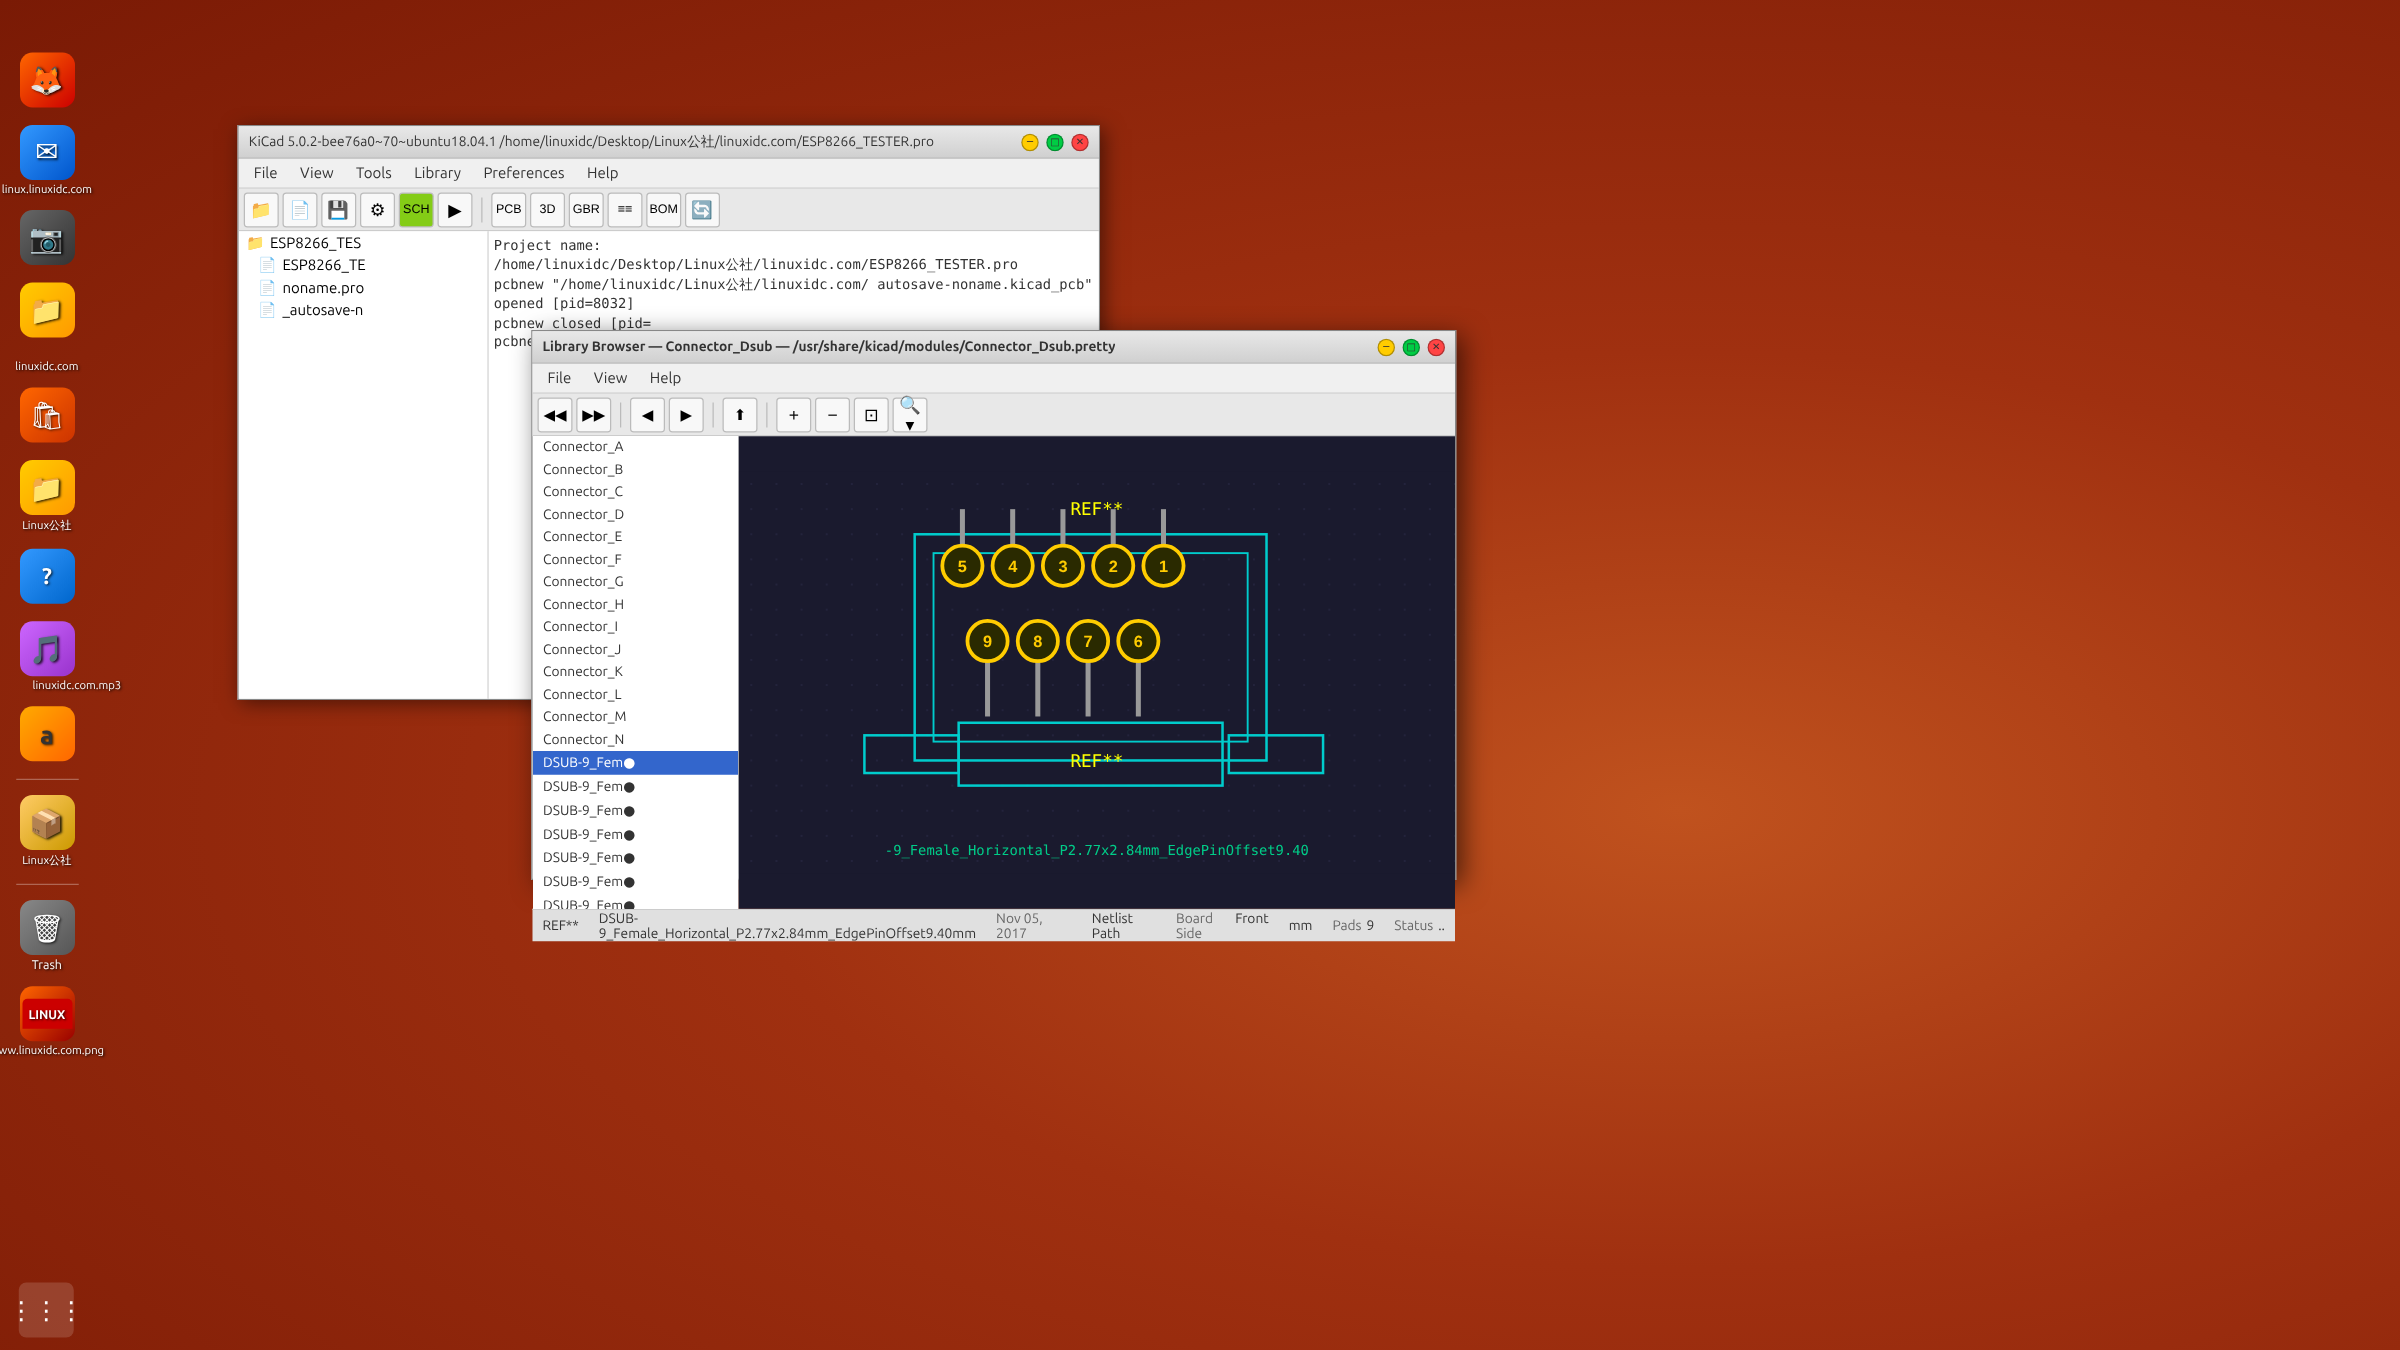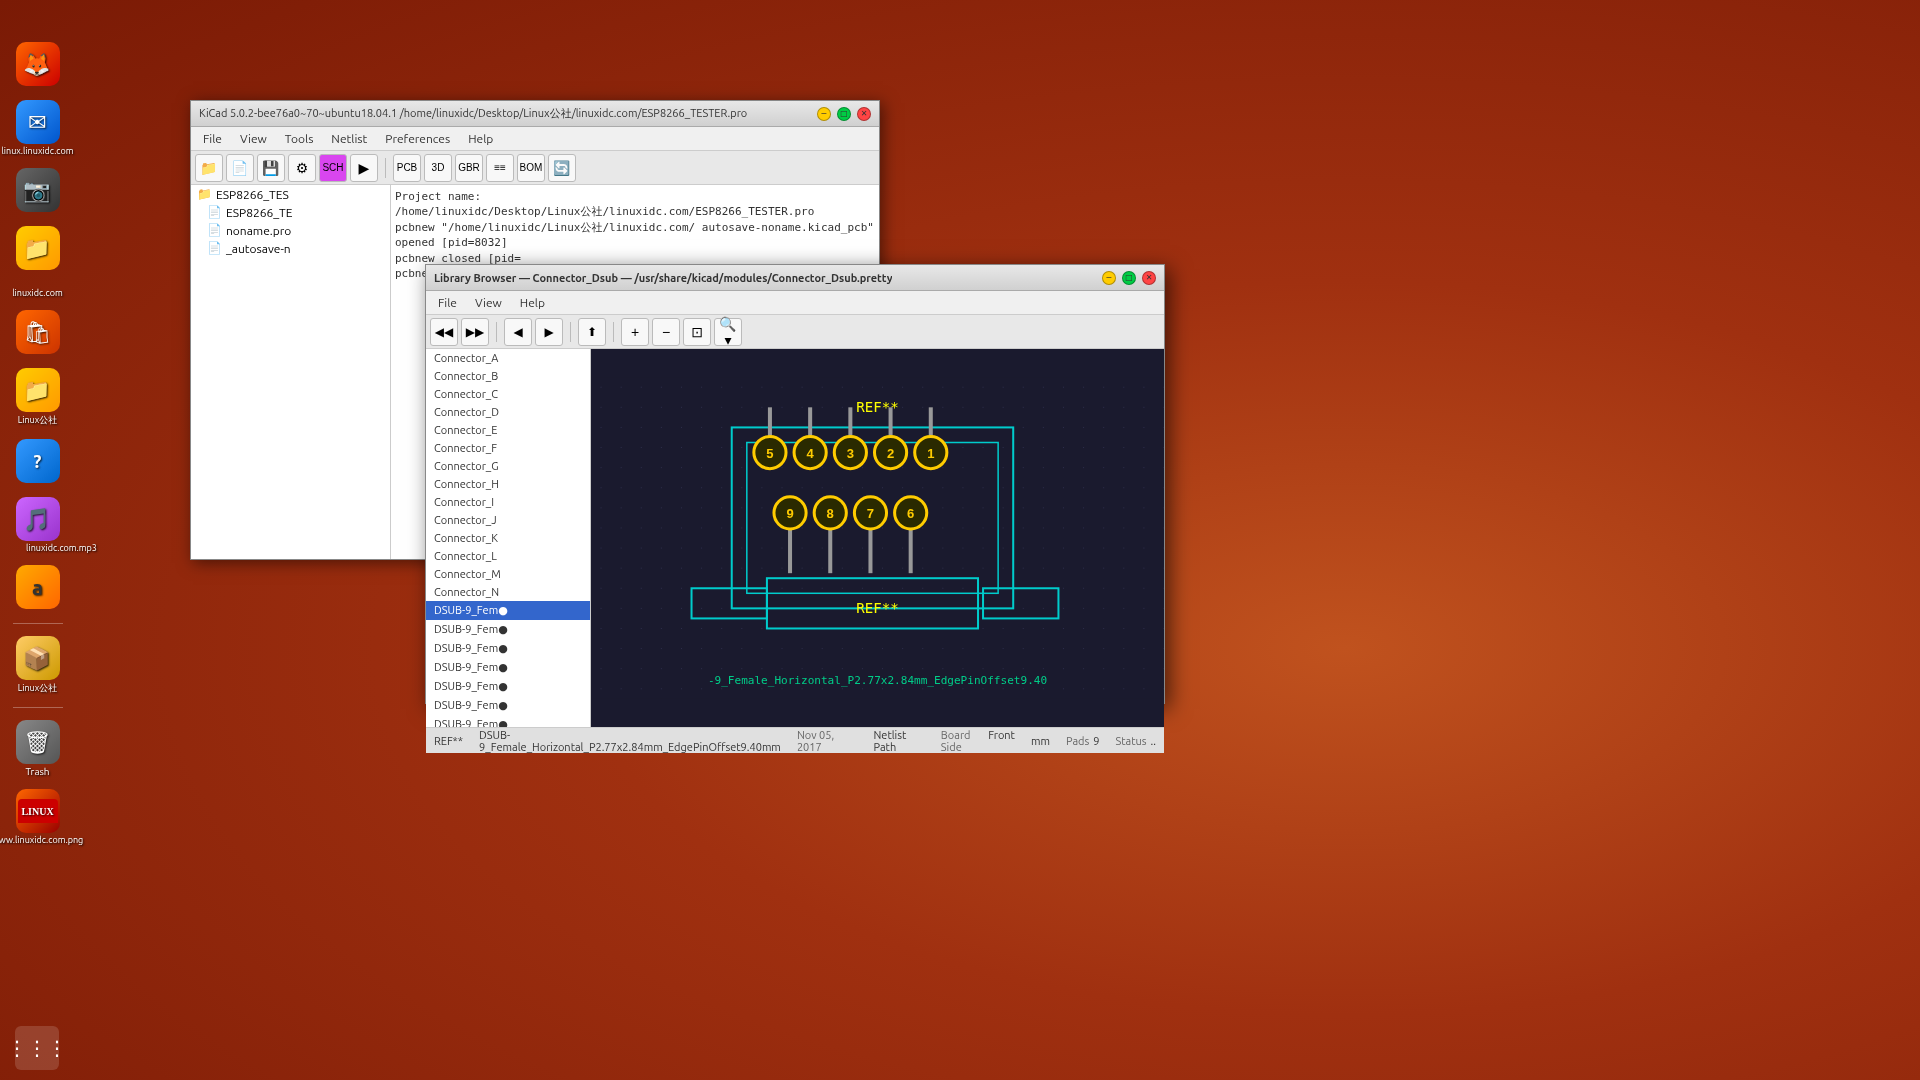--- a/index.html
+++ b/index.html
@@ -359,21 +359,21 @@
     <div class="dock-item">
       <div class="dock-icon archive">📦</div>
       <span style="font-size:9px;color:white;text-shadow:1px 1px 2px black;">Linux公社</span>
     </div>
     <div class="dock-separator"></div>
     <div class="dock-item">
       <div class="dock-icon trash">🗑</div>
       <span style="font-size:10px;color:white;text-shadow:1px 1px 2px black;">Trash</span>
     </div>
     <div class="dock-item">
-      <div class="dock-icon kicad-png" style="background:linear-gradient(135deg,#ff6600,#990000); font-size:12px; color:white; text-align:right; padding:2px;font-family:Liberation Serif, serif;">
+      <div class="dock-icon kicad-png" style="background:linear-gradient(135deg,#ff6600,#990000); font-size:12px; color:white; text-align:right; padding:2px;">
         <div style="background:#cc0000;width:100%;height:60%;display:flex;align-items:center;justify-content:center;border-radius:4px 4px 0 0;font-size:10px;font-weight:bold;">LINUX</div>
       </div>
       <span style="font-size:9px;color:white;text-shadow:1px 1px 2px black;">www.linuxidc.com.png</span>
     </div>
   </div>
 
   <div class="app-grid-btn">
     <span>⋮⋮⋮</span>
   </div>
 
@@ -383,30 +383,30 @@
       <div class="window-controls">
         <div class="win-btn minimize">─</div>
         <div class="win-btn maximize">□</div>
         <div class="win-btn close">✕</div>
       </div>
     </div>
     <div class="menubar">
       <span class="menu-item">File</span>
       <span class="menu-item">View</span>
       <span class="menu-item">Tools</span>
-      <span class="menu-item">Netlist</span>
+      <span class="menu-item">Library</span>
       <span class="menu-item">Preferences</span>
       <span class="menu-item">Help</span>
     </div>
     <div class="toolbar">
       <button class="tb-btn">📁</button>
       <button class="tb-btn">📄</button>
       <button class="tb-btn">💾</button>
       <button class="tb-btn">⚙</button>
-      <button class="tb-btn" style="font-size:10px; background:#d946ef;">SCH</button>
+      <button class="tb-btn" style="font-size:10px; background:#84cc16;">SCH</button>
       <button class="tb-btn">▶</button>
       <div class="separator-line"></div>
       <button class="tb-btn" style="font-size:10px;">PCB</button>
       <button class="tb-btn" style="font-size:10px;">3D</button>
       <button class="tb-btn" style="font-size:10px;">GBR</button>
       <button class="tb-btn" style="font-size:10px;">≡≡</button>
       <button class="tb-btn" style="font-size:10px;">BOM</button>
       <button class="tb-btn">🔄</button>
     </div>
     <div class="kicad-content">

